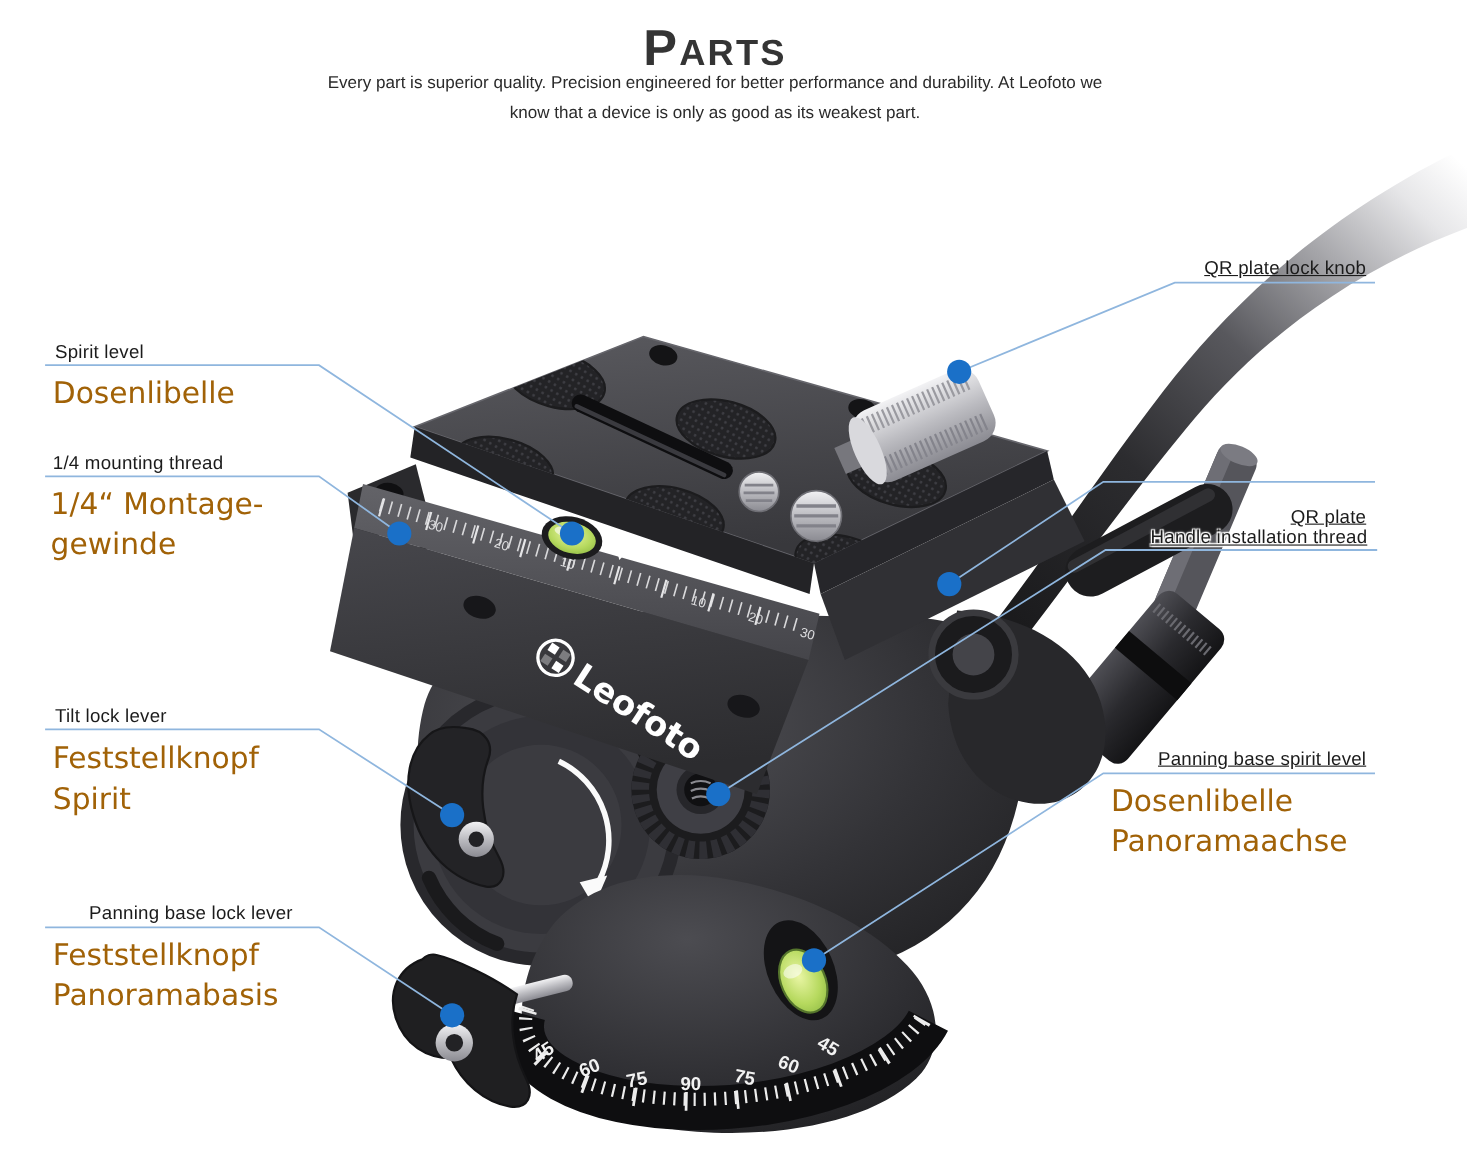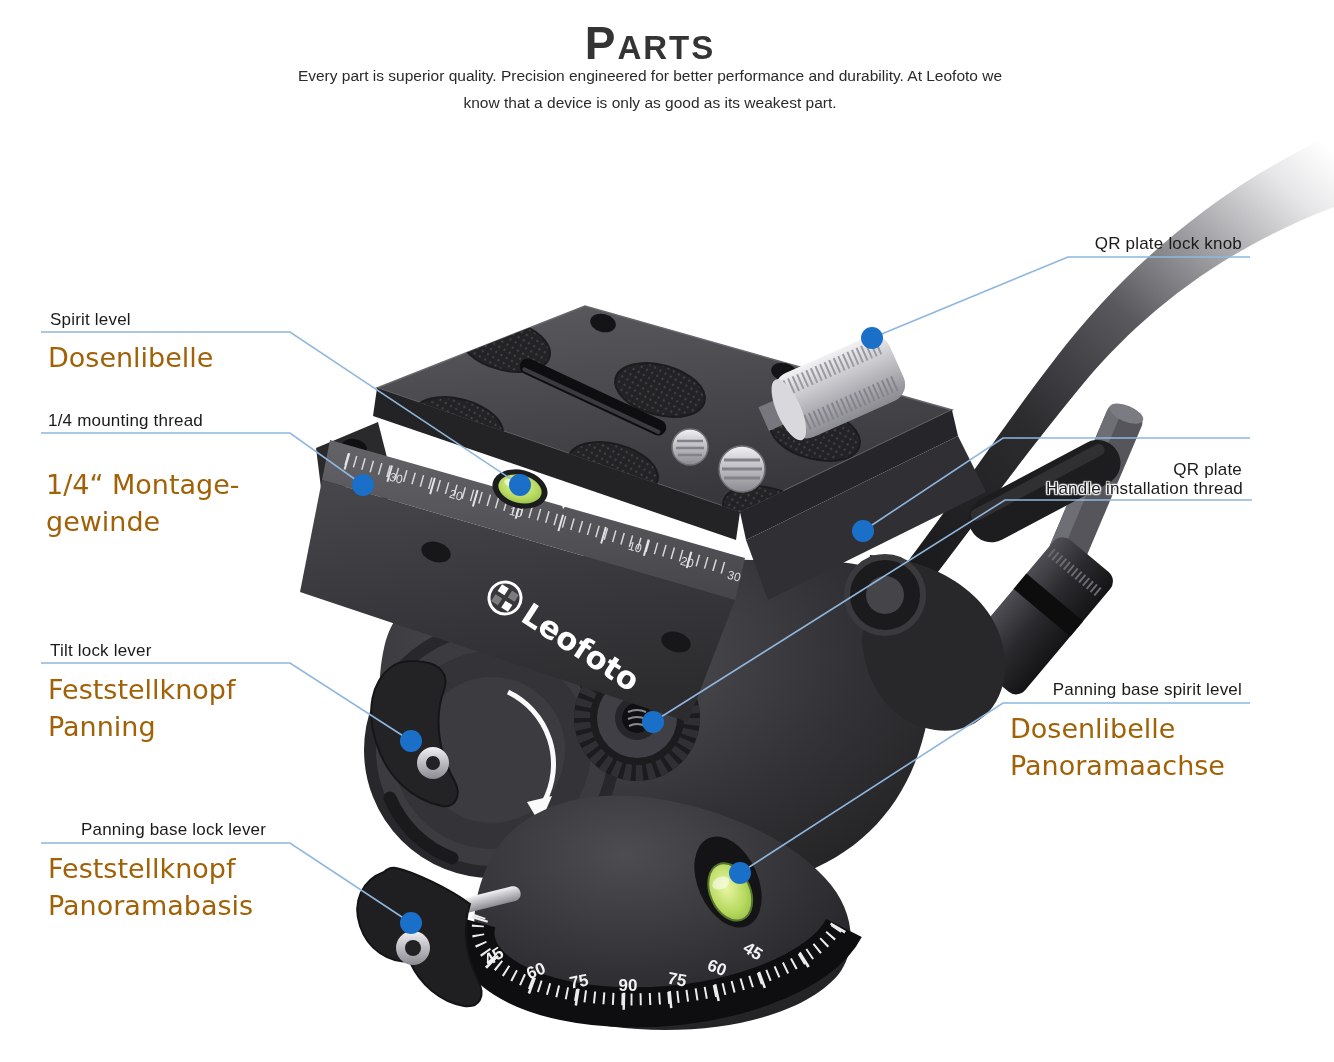--- a/index.html
+++ b/index.html
@@ -8,21 +8,21 @@
   #product-svg{position:absolute;left:0;top:0;}
   .hdr{position:absolute;left:650px;transform:translateX(-50%);white-space:nowrap;text-align:center;}
   .title{top:16px;color:#343434;font-weight:bold;letter-spacing:2px;}
   .title .big{font-size:46px;}
   .title .small{font-size:33px;}
   .subtitle{top:62px;font-size:15.5px;line-height:27px;color:#2a2a2a;}
   .label-en{position:absolute;font-size:17px;color:#1b1b1b;letter-spacing:.2px;white-space:nowrap;}
   .label-de{position:absolute;font-family:"DejaVu Sans","Liberation Sans",sans-serif;
             font-size:27px;line-height:37px;color:#a16207;white-space:nowrap;}
   .halo{text-shadow:0 0 2px #fff,0 0 3px #fff,1px 1px 1px #fff,-1px -1px 1px #fff,1px -1px 1px #fff,-1px 1px 1px #fff;}
-  .r{text-align:right;}
+  .r{text-align:right;text-decoration:underline;}
 </style>
 </head>
 <body>
 
 <div id="stage">
 
 <svg id="product-svg" width="1334" height="1062" viewBox="0 0 1334 1062">
   <defs>
     <linearGradient id="handleGrad" gradientUnits="userSpaceOnUse" x1="920" y1="560" x2="1320" y2="140">
       <stop offset="0" stop-color="#1b1b1d"></stop>
@@ -291,29 +291,29 @@
   <div class="hdr subtitle">
     <div>Every part is superior quality. Precision engineered for better performance and durability. At Leofoto we</div>
     <div>know that a device is only as good as its weakest part.</div>
   </div>
   <div class="hdr title"><span class="big">P</span><span class="small">ARTS</span></div>
 
   <div class="label-en" style="left:50px;top:310px;">Spirit level</div>
   <div class="label-de" style="left:48px;top:339px;">Dosenlibelle</div>
 
   <div class="label-en" style="left:48px;top:411px;">1/4 mounting thread</div>
-  <div class="label-de" style="left:46px;top:440px;margin-top:26px;">
+  <div class="label-de" style="left:46px;top:440px;">
     <div>1/4“ Montage-</div>
     <div>gewinde</div>
   </div>
 
   <div class="label-en" style="left:50px;top:641px;">Tilt lock lever</div>
   <div class="label-de" style="left:48px;top:671px;">
     <div>Feststellknopf</div>
-    <div>Panning</div>
+    <div>Spirit</div>
   </div>
 
   <div class="label-en" style="left:66px;top:820px;margin-left:15px;">Panning base lock lever</div>
   <div class="label-de" style="left:48px;top:850px;">
     <div>Feststellknopf</div>
     <div>Panoramabasis</div>
   </div>
 
   <div class="label-en r" style="right:92px;top:234px;">QR plate lock knob</div>
   <div class="label-en r" style="right:92px;top:416px;margin-top:44px;">QR plate</div>

